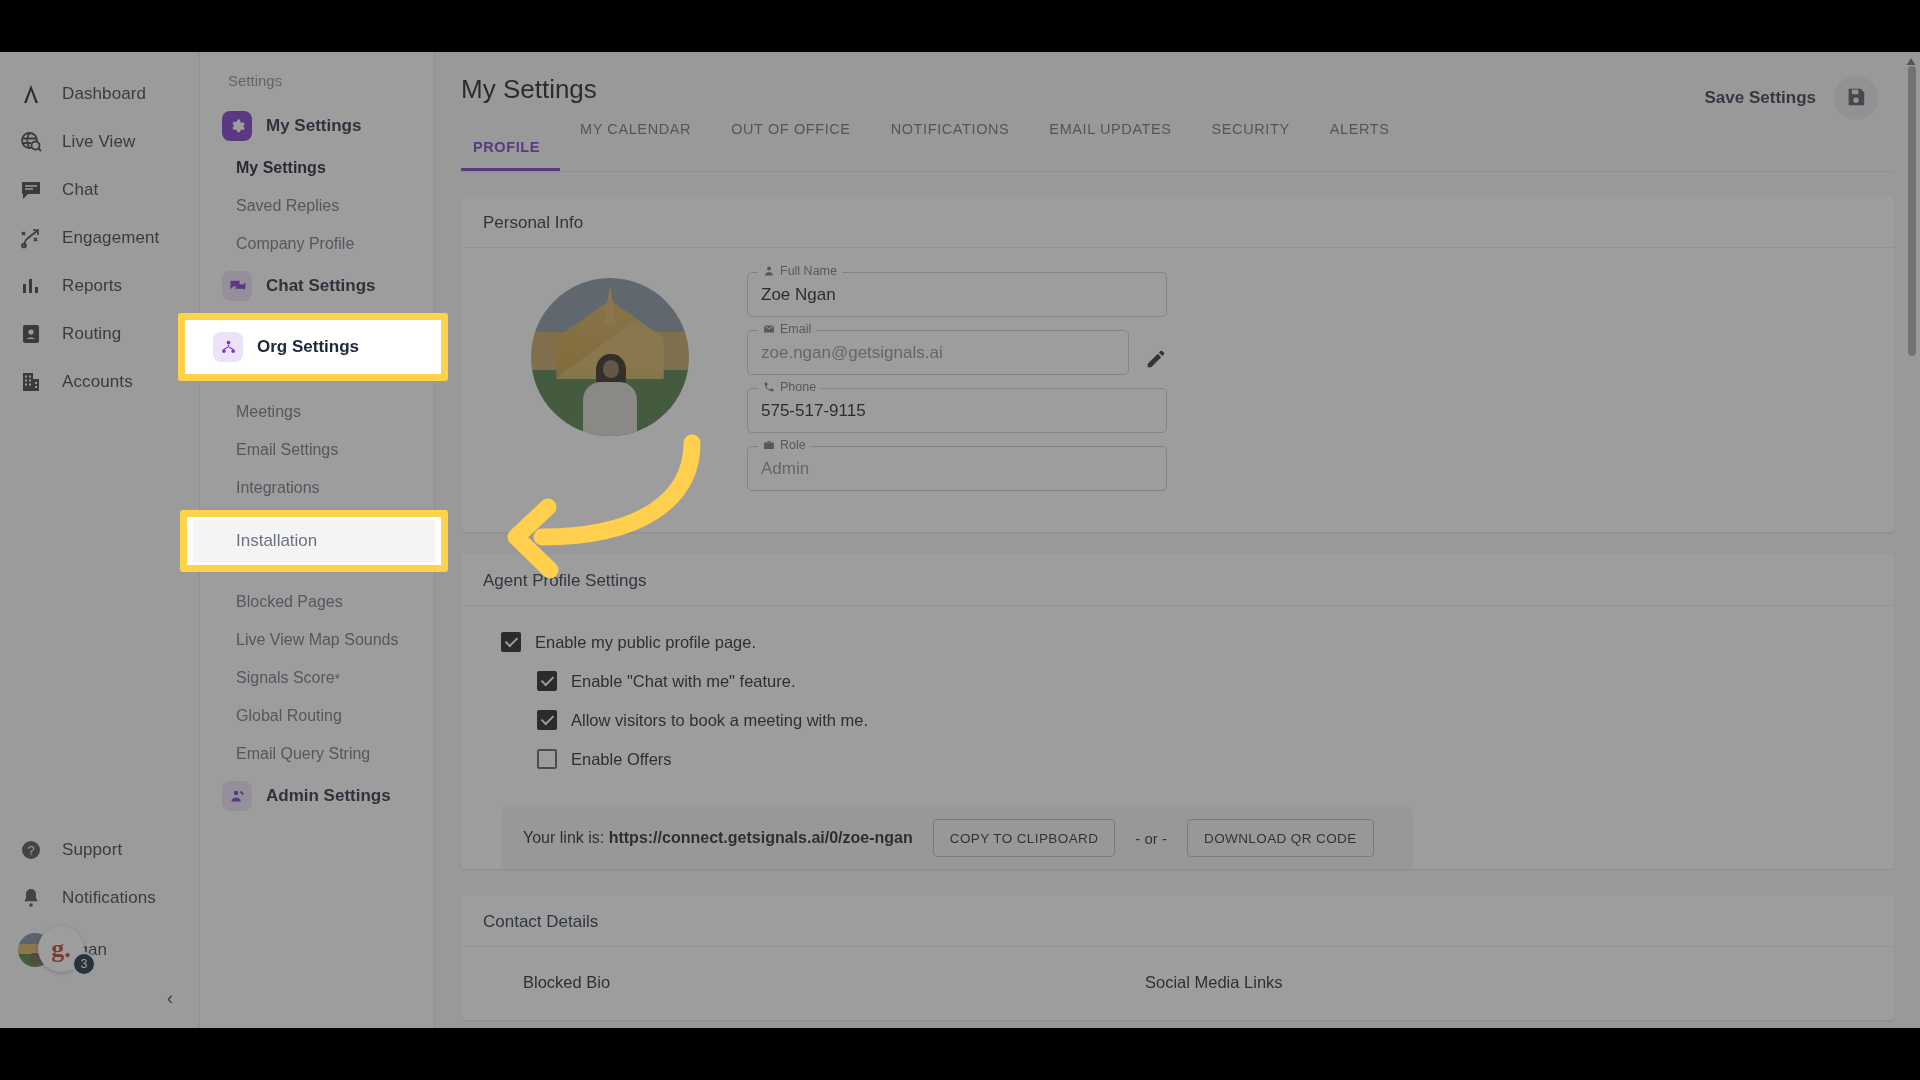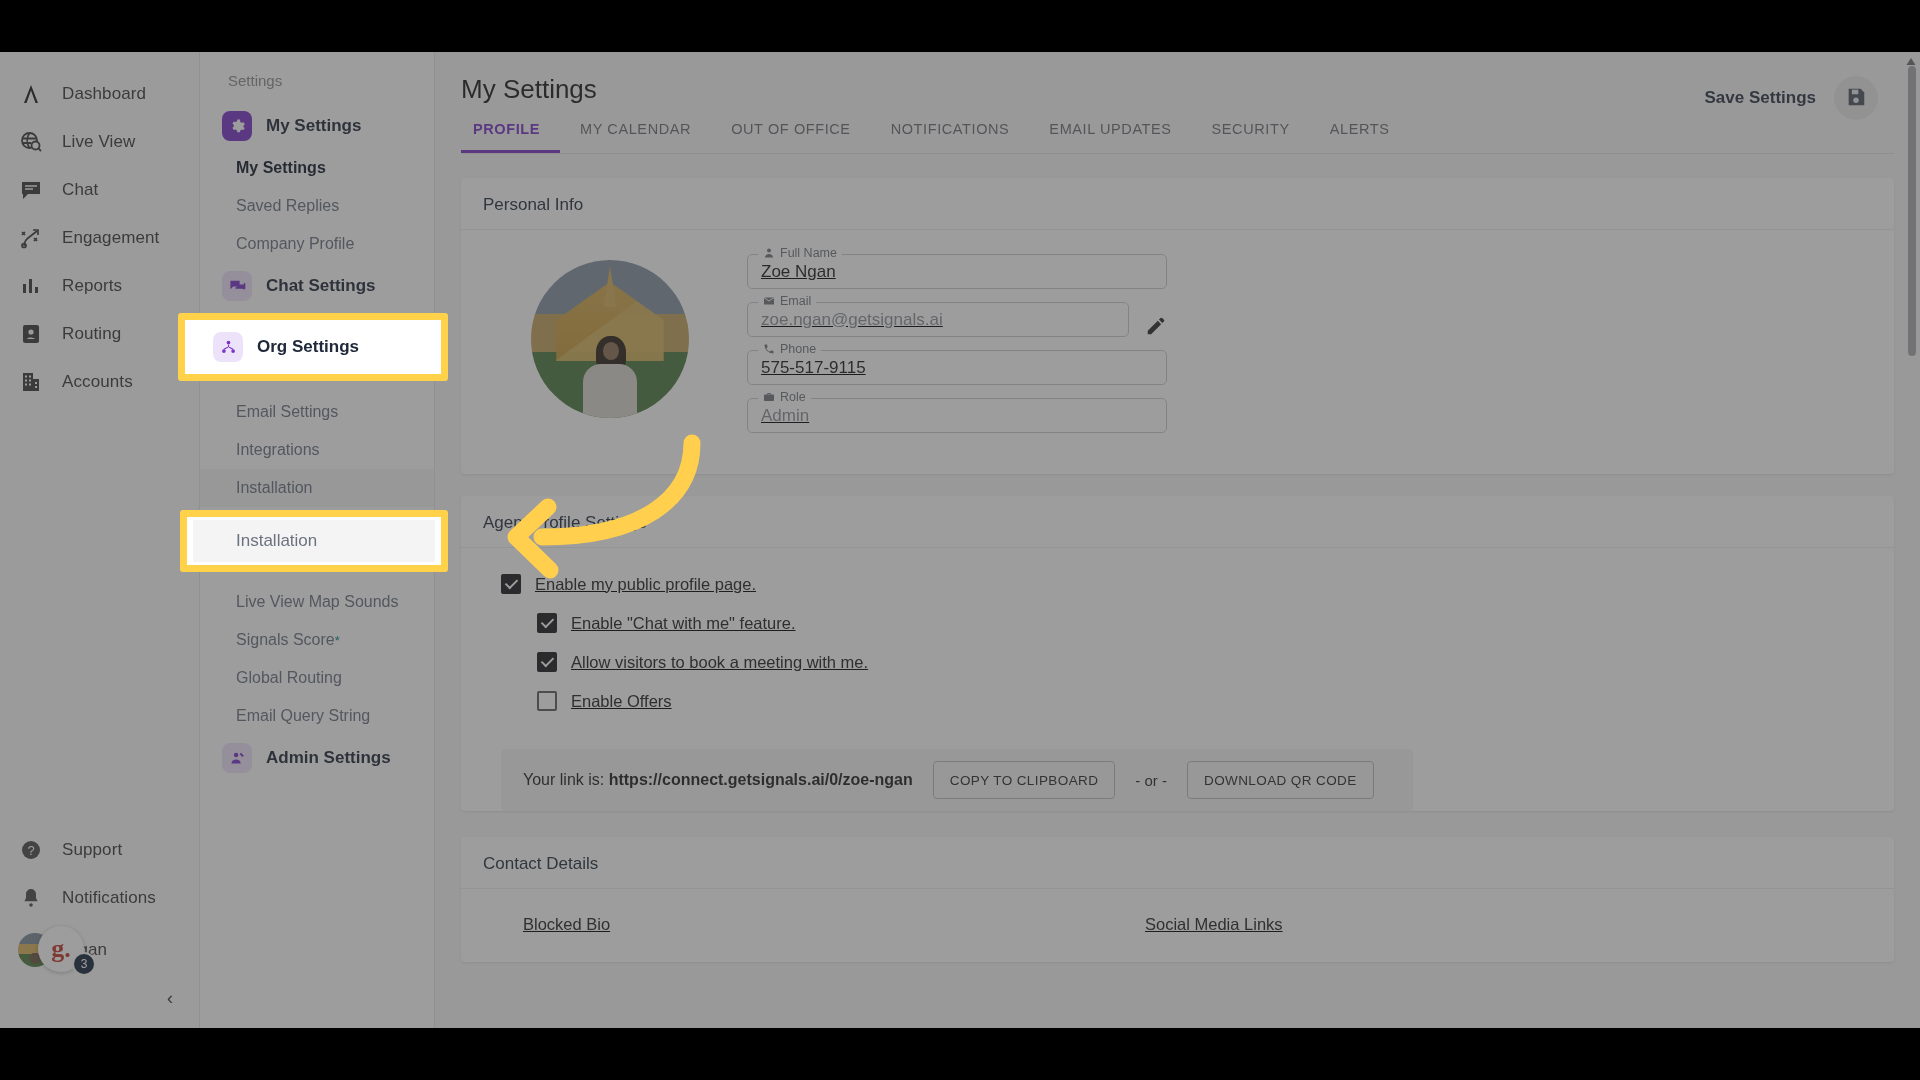--- a/index.html
+++ b/index.html
@@ -152,36 +152,36 @@
   }
   .tabs {
     display: flex; gap: 0; margin-top: 16px;
     border-bottom: 1px solid #e2e2e4;
   }
   .tab {
     font-size: 14.5px; letter-spacing: .6px;
     color: #6f6f77; padding: 0 20px 13px 20px; cursor: pointer;
     text-transform: uppercase;
   }
-  .tab:first-child { padding-left: 12px; }
+  .tab:first-child { padding-left: 12px; margin-top: 18px; }
   .tab.active { color: #7b34c9; border-bottom: 3px solid #7b34c9; font-weight: 600; }
 
   .scroll-area { padding: 24px 26px 0 26px; }
   .card {
     background: #fff;
     border-radius: 4px;
     box-shadow: 0 1px 3px rgba(0,0,0,.10);
     margin-bottom: 22px;
   }
   .card-title {
     font-size: 17px; color: #24303f;
     padding: 17px 22px 14px 22px;
     border-bottom: 1px solid #ececee;
   }
-  .card-body { padding: 24px 22px 28px 22px; text-decoration: underline; }
+  .card-body { padding: 24px 22px 28px 22px; }
 
   .personal-row { display: flex; align-items: flex-start; gap: 58px; }
   .avatar-lg {
     width: 158px; height: 158px; border-radius: 50%;
     flex: 0 0 158px; margin-left: 48px; margin-top: 6px;
     overflow: hidden; position: relative;
     background: linear-gradient(to bottom, #8593a3 0 34%, #c2a25c 34% 58%, #4f7a42 58% 100%);
   }
   .avatar-lg .temple {
     position: absolute; left: 16%; top: 14%; width: 68%; height: 50%;
@@ -208,21 +208,21 @@
     position: absolute; left: 33%; top: 66%; width: 34%; height: 34%;
     border-radius: 18px 18px 0 0; background: #d9d6cf; z-index: 2;
   }
 
   .fields { width: 420px; }
   .field {
     position: relative;
     margin-bottom: 13px;
   }
   .field .box {
-    height: 35px;
+    height: 45px;
     border: 1px solid #c9cbd1;
     border-radius: 5px;
     display: flex; align-items: center;
     padding: 0 13px;
     font-size: 17px;
     background: #fff;
   }
   .field .box.filled { color: #1a1a1a; }
   .field .box.ghost { color: #8d9099; }
   .field .legend {
@@ -467,20 +467,21 @@
         <svg width="17" height="17" viewBox="0 0 24 24" fill="#7b34c9">
             <circle cx="12" cy="5" r="2.6"></circle>
             <circle cx="5.5" cy="17" r="2.6"></circle>
             <circle cx="18.5" cy="17" r="2.6"></circle>
             <path d="M12 8v3.5M5.5 14.4 11 11.5M18.5 14.4 13 11.5" stroke="#7b34c9" stroke-width="1.6" fill="none"></path>
           </svg>
       </span>
       <span class="glabel">Org Settings</span>
     </div>
     <div class="sub-item">AI Content</div>
+    <div class="sub-item">Meetings</div>
     <div class="sub-item">Email Settings</div>
     <div class="sub-item">Integrations</div>
     <div class="sub-item hl-bg">Installation</div>
     <div class="sub-item">High-Intent Pages</div>
     <div class="sub-item">Blocked Pages</div>
     <div class="sub-item">Live View Map Sounds</div>
     <div class="sub-item">
       <span>Signals Score</span>
         <span class="tealstar">*</span>
     </div>

